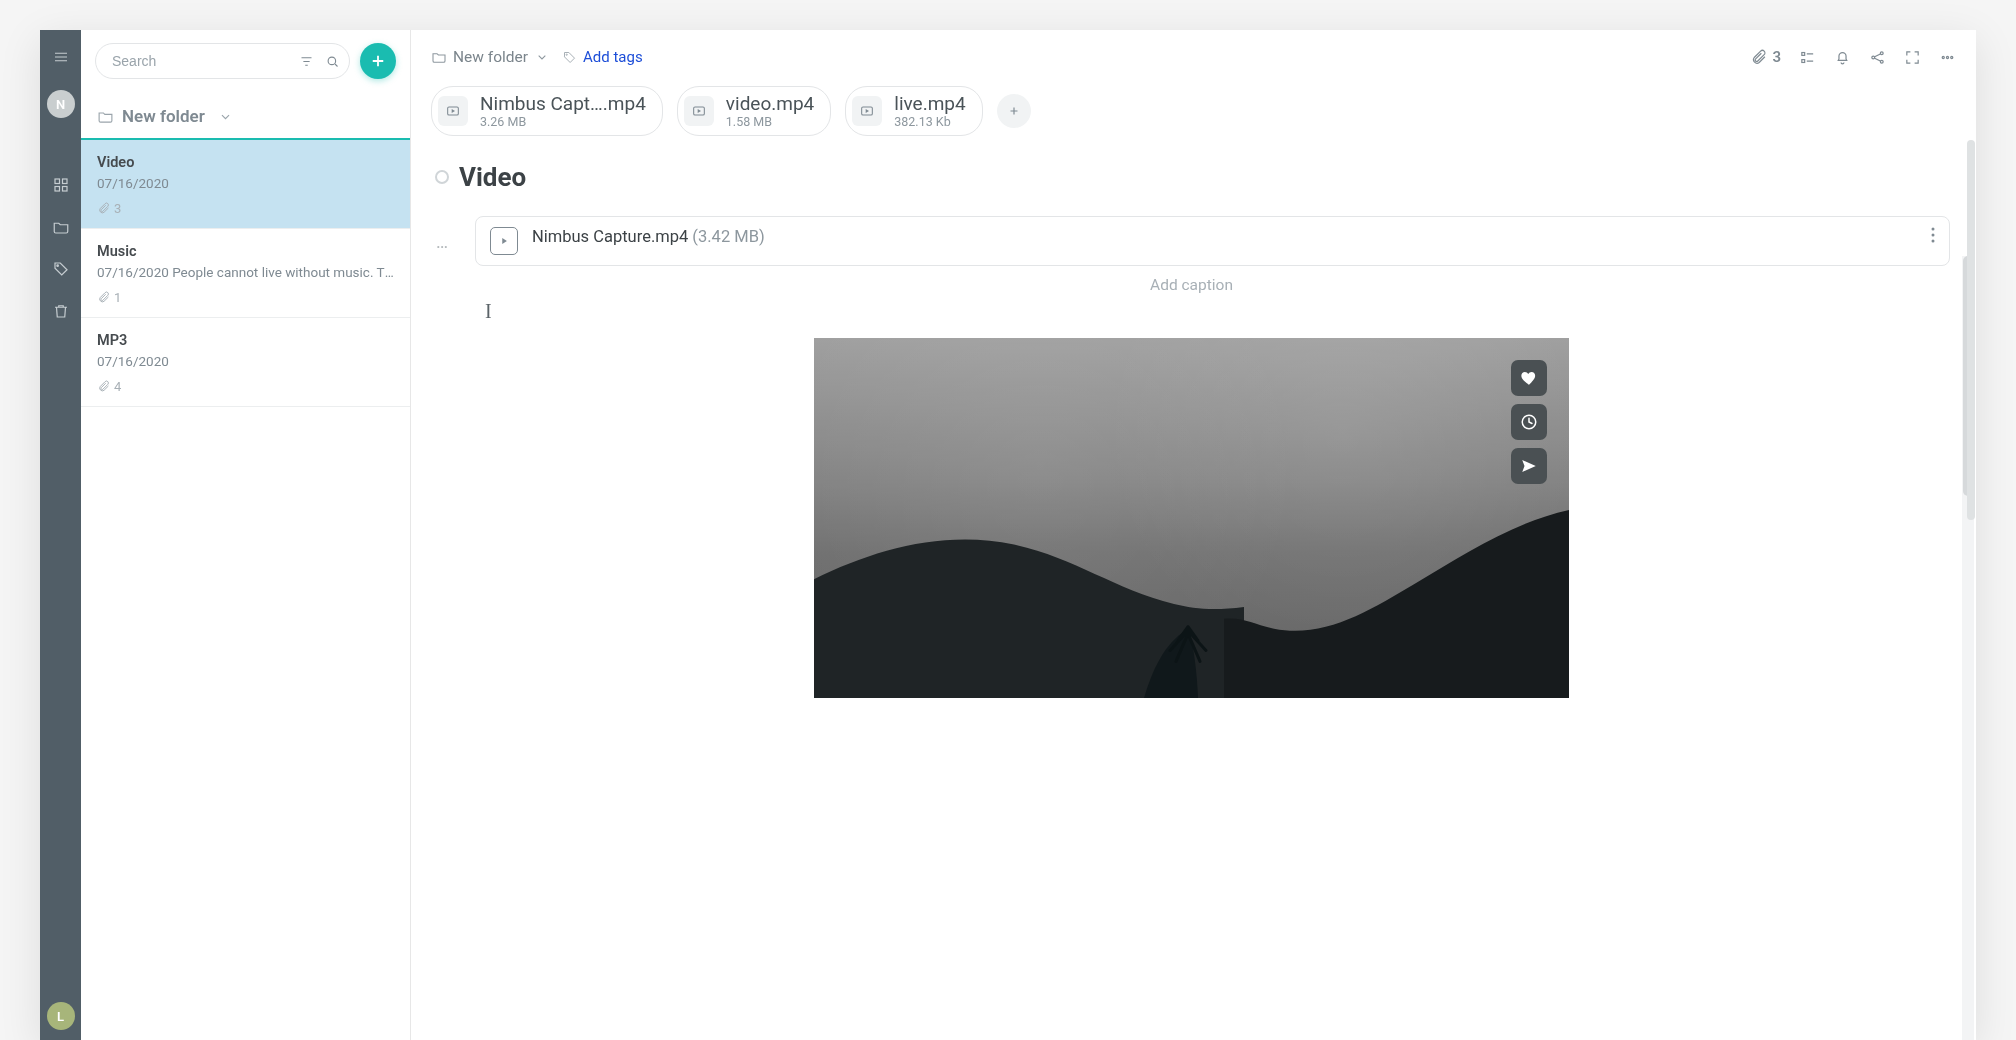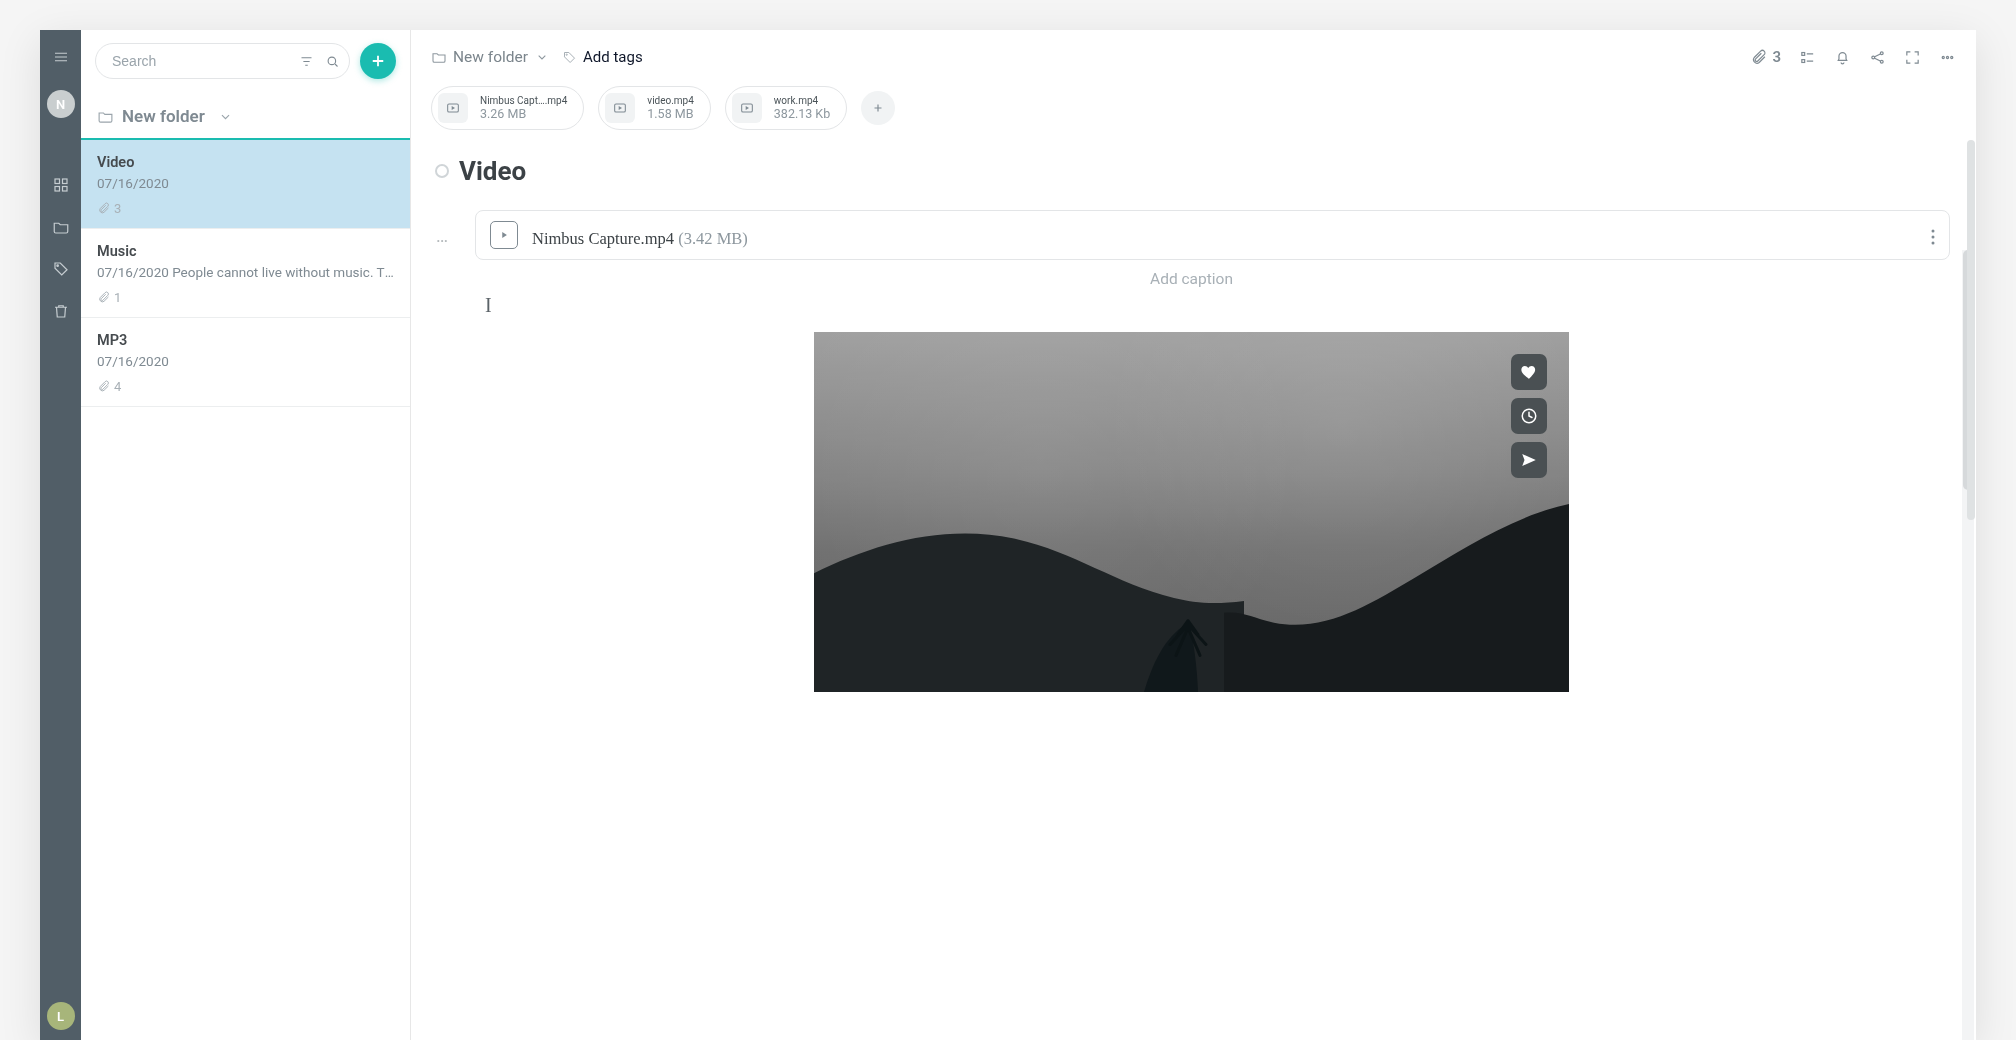--- a/index.html
+++ b/index.html
@@ -58,46 +58,46 @@
   .note-title { font-size:14.5px; font-weight:600; color:#464b4f; }
   .note-sub { font-size:13.5px; color:#7f8a92; margin-top:4px; white-space:nowrap; overflow:hidden; text-overflow:ellipsis; }
   .note-att { margin-top:10px; display:flex; align-items:center; gap:4px; color:#a8b0b6; font-size:13px; }
   .note-att svg { width:13px; height:13px; stroke:#a8b0b6; fill:none; stroke-width:1.8; }
 
   
   .main { flex:1; display:flex; flex-direction:column; position:relative; overflow:hidden; }
   .main-topbar { height:54px; display:flex; align-items:center; padding:0 20px; gap:12px; }
   .crumb { display:flex; align-items:center; gap:6px; color:#7b858c; font-size:15.5px; cursor:pointer; }
   .crumb svg { width:16px; height:16px; stroke:#8d979e; fill:none; stroke-width:1.6; }
-  .addtags { display:flex; align-items:center; gap:6px; color:#0f172a; font-size:15px; cursor:text; }
+  .addtags { display:flex; align-items:center; gap:6px; color:#1d4ed8; font-size:15px; cursor:text; }
   .addtags svg { width:15px; height:15px; stroke:#a8b0b6; fill:none; stroke-width:1.6; }
   .topbar-right { margin-left:auto; display:flex; align-items:center; gap:18px; color:#7f8a92; }
   .topbar-right .ti { display:flex; align-items:center; gap:5px; cursor:pointer; }
   .topbar-right svg { width:17px; height:17px; stroke:#7f8a92; fill:none; stroke-width:1.7; }
   .clip-count { font-size:15px; font-weight:600; }
 
   
   .chips-row { padding: 2px 20px 14px; display:flex; gap:14px; align-items:center; }
   .chip { display:flex; align-items:center; gap:12px; border:1px solid #e3e5e7; border-radius:22px; padding:6px 16px 6px 6px; cursor:pointer; }
   .chip-ic { width:30px; height:30px; border-radius:6px; background:#f1f3f4; display:flex; align-items:center; justify-content:center; }
   .chip-ic svg { width:16px; height:16px; stroke:#7f8a92; fill:none; stroke-width:1.6; }
   .chip-txt { display:flex; flex-direction:column; line-height:1.15; }
-  .chip-name { font-size:10px; color:#4a5358; }
+  .chip-name { font-size:19px; color:#4a5358; }
   .chip-size { font-size:12.5px; color:#8d979e; }
   .chip-add { width:34px; height:34px; border-radius:50%; background:#f1f3f4; display:flex; align-items:center; justify-content:center; cursor:pointer; }
   .chip-add svg { width:14px; height:14px; stroke:#7f8a92; stroke-width:2; }
 
   
   .body { flex:1; overflow:hidden; position:relative; padding: 0 26px 0 22px; }
   .title-row { display:flex; align-items:center; gap:10px; margin:12px 0 24px 2px; }
   .title-dot { width:14px; height:14px; border:2px solid #d0d5d8; border-radius:50%; }
   .note-title-h { font-size:26px; font-weight:700; color:#3c4246; }
   .block-grip { color:#b4b9bc; font-size:18px; width:18px; text-align:center; cursor:grab; }
   .file-block {
-    margin-left:24px; border:1px solid #e3e5e7; border-radius:8px; display:flex; align-items:flex-end; padding:10px 14px; gap:14px;font-family:Liberation Serif, serif;
+    margin-left:24px; border:1px solid #e3e5e7; border-radius:8px; display:flex; align-items:flex-start; padding:10px 14px; gap:14px;
   }
   .file-icon-sq { width:28px; height:28px; border:1.5px solid #7f8a92; border-radius:5px; display:flex; align-items:center; justify-content:center; }
   .file-icon-sq svg { width:14px; height:14px; fill:#7f8a92; }
   .file-line { font-size:16.5px; color:#3c4246; }
   .file-line .sz { color:#8d979e; }
   .file-kebab { margin-left:auto; cursor:pointer; }
   .file-kebab svg { width:4px; height:16px; }
   .caption { text-align:center; color:#a8b0b6; font-size:15.5px; margin:10px 0 10px; cursor:text; }
   .cursor-mark { position:relative; height:0; }
   .cursor-mark .caret { position:absolute; left:52px; top:-4px; font-family: Georgia, serif; font-size:20px; color:#5b6368; }
@@ -340,21 +340,21 @@
         </div>
       </div>
       <div class="chip">
         <div class="chip-ic">
           <svg viewBox="0 0 24 24">
               <rect x="4" y="6" width="16" height="12" rx="2"></rect>
               <path d="M10 9l5 3-5 3V9z" fill="#7f8a92" stroke="none"></path>
             </svg>
         </div>
         <div class="chip-txt">
-          <span class="chip-name">work.mp4</span>
+          <span class="chip-name">live.mp4</span>
           <span class="chip-size">382.13 Kb</span>
         </div>
       </div>
       <div class="chip-add">
         <svg viewBox="0 0 24 24">
             <path d="M12 6v12M6 12h12"></path>
           </svg>
       </div>
     </div>
 

